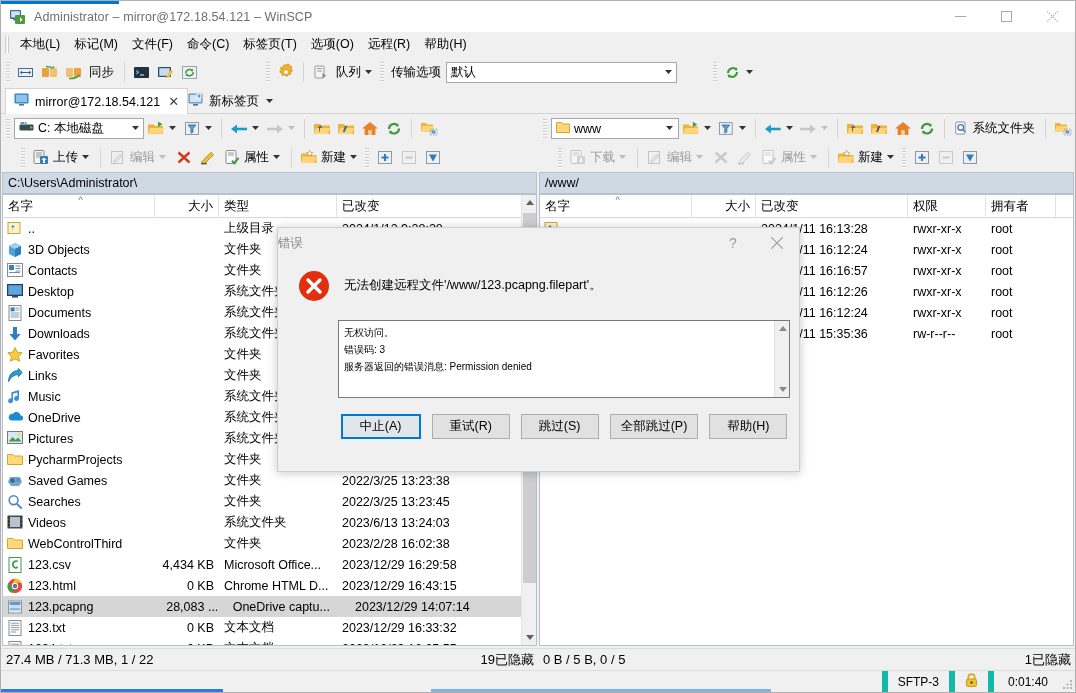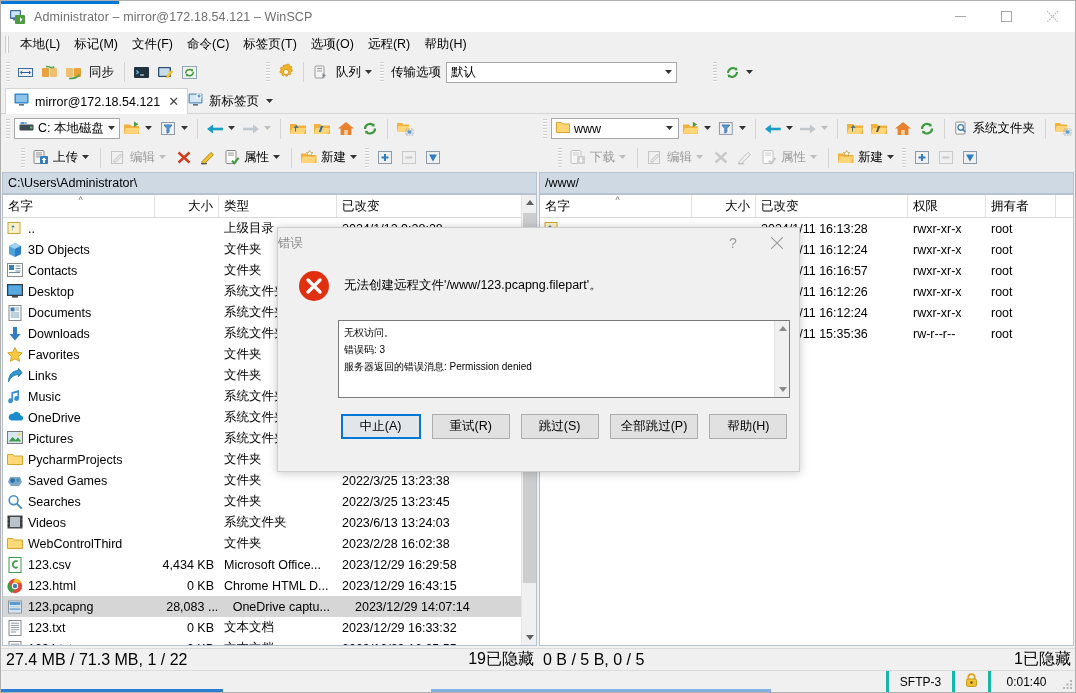--- a/index.html
+++ b/index.html
@@ -200,30 +200,30 @@
     position: absolute; left: 1px; width: 13px; background: #cdcdcd;
   }
 
   
   .statusrow {
     position: absolute; left: 0; top: 647px; width: 1074px; height: 22px;
     display: flex;
   }
   .sb {
     height: 22px; border-top: 1px solid #dcdcdc;
-    display: flex; align-items: center; font-size: 16px;
+    display: flex; align-items: center; font-size: 13px;
   }
   .bottombar {
     position: absolute; left: 0; top: 669px; width: 1074px; height: 22px;
     background: #f0f0f0; border-top: 1px solid #dcdcdc;
     display: flex; align-items: center; justify-content: flex-end;
   }
   .bcell {
     height: 21px; display: flex; align-items: center; justify-content: center;
-    border-left: 3px solid #14b8a6; padding: 0 10px; font-size: 12px;
+    border-left: 6px solid #14b8a6; padding: 0 10px; font-size: 12px;
   }
   .resizer {
     width: 13px; height: 21px; position: relative;
   }
   .progress-strip {
     position: absolute; left: 0; bottom: 0; width: 222px; height: 3px;
     background: #2a7fd4;
   }
   .progress-strip2 {
     position: absolute; left: 430px; bottom: 0; width: 340px; height: 3px;
@@ -483,21 +483,21 @@
       </span>
     </div>
   </div>
 
   <div class="panels">
 
     <div class="panel left">
 
       <div class="ptool">
         <div class="tgrip"></div>
-        <div class="combo" style="width:106px">
+        <div class="combo" style="width:130px">
           <span style="margin-right:4px">
             <svg width="15" height="13" viewBox="0 0 15 13">
               <rect x="0.5" y="3.5" width="14" height="6" rx="1" fill="#3c4a55"></rect>
               <rect x="1.5" y="1" width="4" height="2" fill="#5b9bd5"></rect>
               <rect x="6.2" y="1" width="1.4" height="2" fill="#5b9bd5"></rect>
               <rect x="11" y="5.5" width="2.4" height="2" fill="#5ec75e"></rect>
             </svg>
           </span>
           <span class="cval">C: 本地磁盘</span>
           <span class="cbtn">

